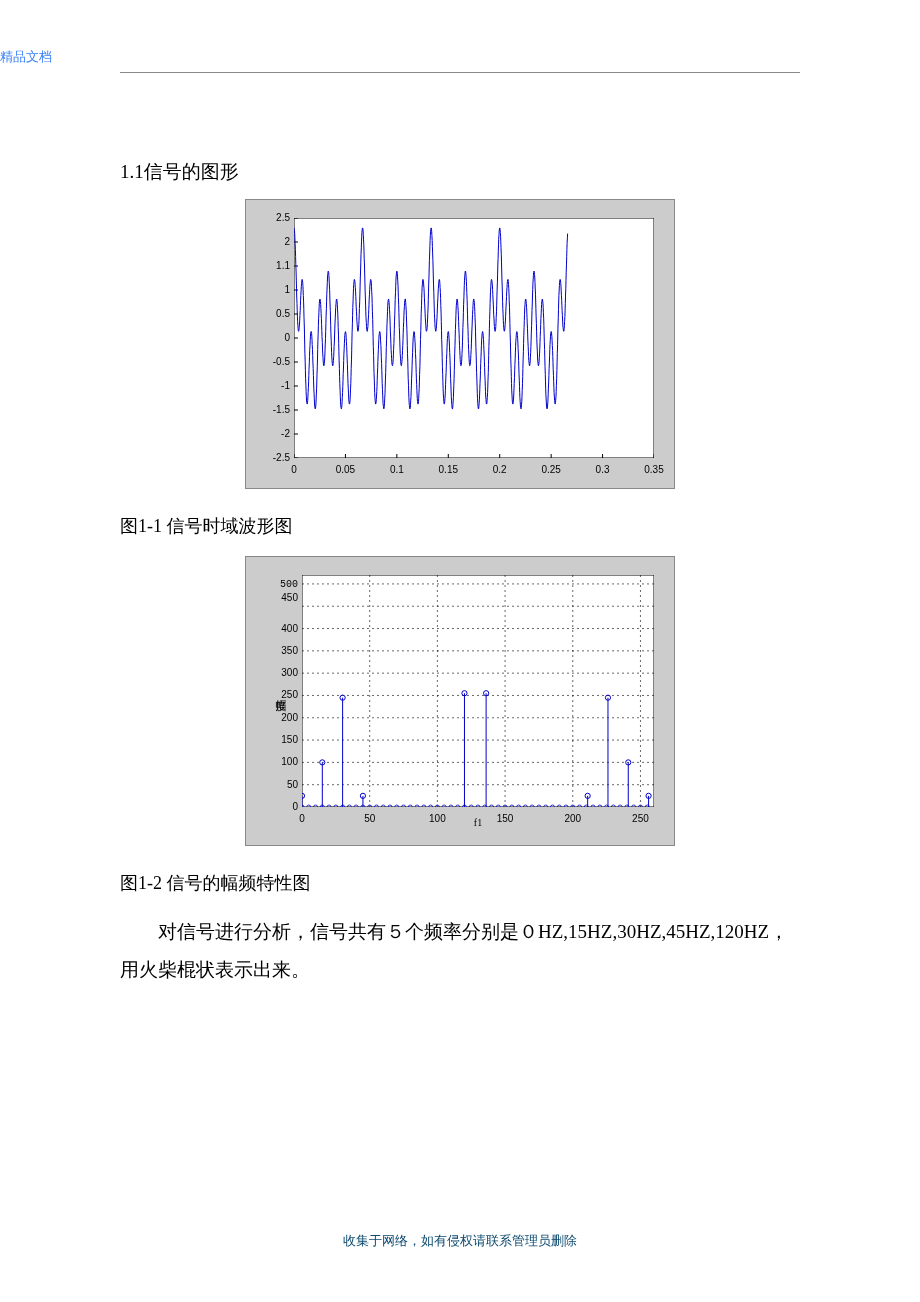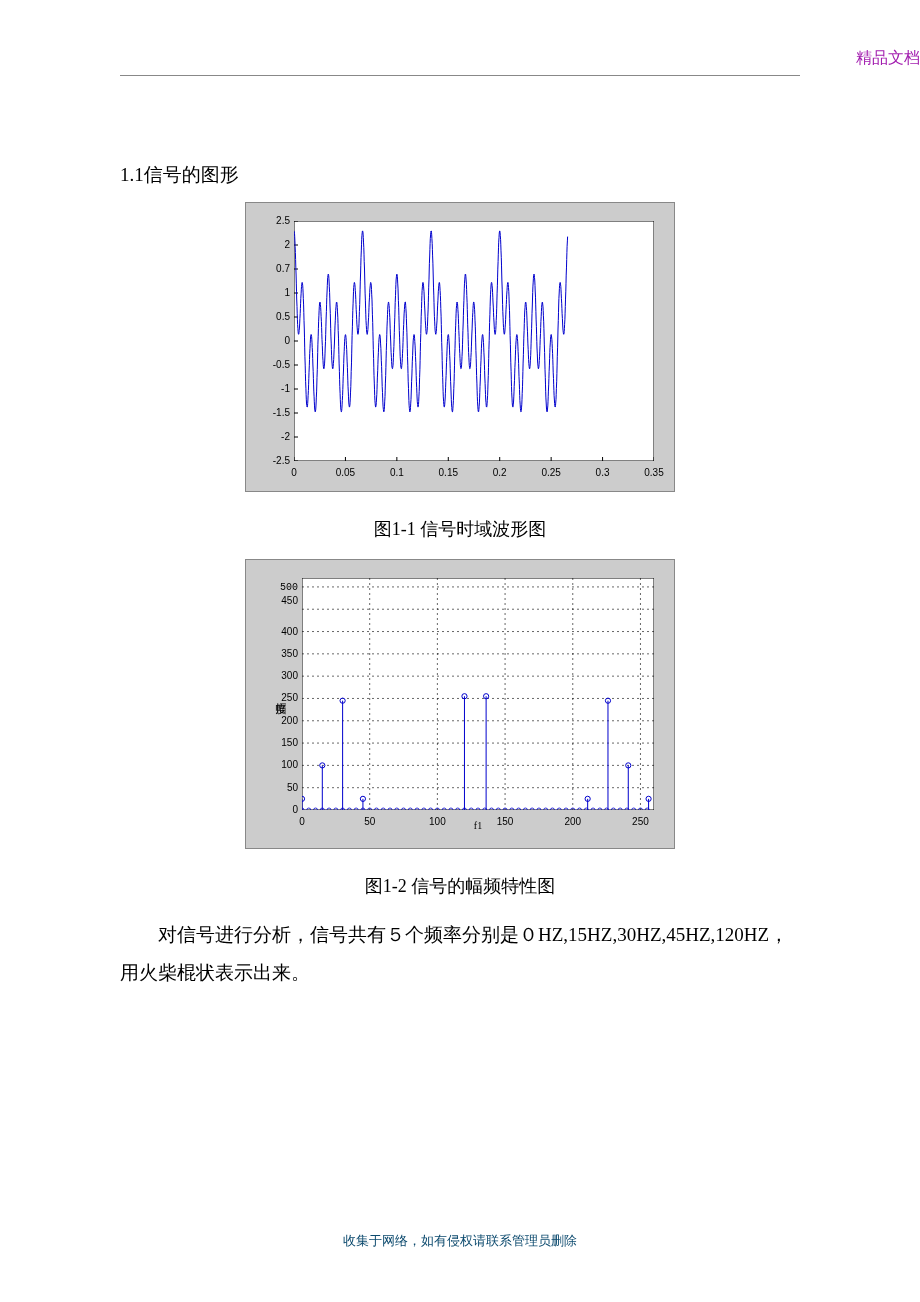--- a/index.html
+++ b/index.html
@@ -5,41 +5,41 @@
   * { box-sizing: border-box; margin: 0; padding: 0; }
   body {
     width: 920px;
     height: 1302px;
     background: #fff;
     font-family: "SimSun", "Songti SC", serif;
     color: #000;
     position: relative;
   }
   .header-label {
-    text-align: right;
-    font-size: 16px;
-    color: #a21caf;
+    text-align: left;
+    font-size: 13px;
+    color: #3b82f6;
     padding-top: 48px;
   }
   .header-rule {
     width: 680px;
     margin: 6px auto 0 auto;
     border: none;
     border-top: 1px solid #888;
   }
   .content {
     width: 680px;
     margin: 0 auto;
     padding-top: 80px;
     font-size: 19px;
     line-height: 2.0;
   }
   .section-heading { font-size: 19px; margin-bottom: 8px; }
   .figure-wrap { text-align: center; margin: 6px 0 4px 0; }
-  .figure-caption { text-align: center; font-size: 18px; margin: 6px 0 12px 0; }
+  .figure-caption { text-align: left; font-size: 18px; margin: 6px 0 12px 0; }
   .para { text-indent: 2em; }
   .matlab-figure {
     display: inline-block;
     background: #cccccc;
     border: 1px solid #888;
   }
   .plot-area {
     background: #fff;
     position: relative;
     overflow: visible;
@@ -111,21 +111,21 @@
             <path d="M0.0 9.8 L0.2 10.5 L0.5 12.4 L0.7 15.6 L0.9 19.9 L1.1 25.3 L1.4 31.5 L1.6 38.5 L1.8 46.1 L2.1 54.0 L2.3 62.1 L2.5 70.2 L2.7 78.0 L3.0 85.4 L3.2 92.2 L3.4 98.2 L3.6 103.4 L3.9 107.5 L4.1 110.6 L4.3 112.5 L4.6 113.3 L4.8 113.0 L5.0 111.6 L5.2 109.3 L5.5 106.0 L5.7 102.1 L5.9 97.5 L6.2 92.6 L6.4 87.5 L6.6 82.3 L6.8 77.4 L7.1 72.8 L7.3 68.8 L7.5 65.5 L7.8 63.1 L8.0 61.7 L8.2 61.4 L8.4 62.2 L8.7 64.3 L8.9 67.5 L9.1 71.9 L9.3 77.4 L9.6 83.9 L9.8 91.3 L10.0 99.3 L10.3 108.0 L10.5 116.9 L10.7 126.1 L10.9 135.2 L11.2 144.1 L11.4 152.5 L11.6 160.3 L11.9 167.2 L12.1 173.3 L12.3 178.2 L12.5 182.0 L12.8 184.6 L13.0 185.9 L13.2 186.0 L13.5 184.8 L13.7 182.4 L13.9 179.0 L14.1 174.7 L14.4 169.6 L14.6 163.8 L14.8 157.7 L15.0 151.3 L15.3 144.8 L15.5 138.6 L15.7 132.7 L16.0 127.3 L16.2 122.7 L16.4 118.9 L16.6 116.0 L16.9 114.2 L17.1 113.5 L17.3 114.0 L17.6 115.5 L17.8 118.2 L18.0 121.8 L18.2 126.4 L18.5 131.7 L18.7 137.6 L18.9 144.0 L19.2 150.6 L19.4 157.3 L19.6 163.9 L19.8 170.1 L20.1 175.8 L20.3 180.8 L20.5 184.9 L20.7 188.0 L21.0 190.0 L21.2 190.9 L21.4 190.5 L21.7 188.9 L21.9 186.0 L22.1 182.0 L22.3 176.9 L22.6 170.9 L22.8 164.0 L23.0 156.4 L23.3 148.3 L23.5 140.0 L23.7 131.5 L23.9 123.2 L24.2 115.2 L24.4 107.7 L24.6 100.8 L24.9 94.8 L25.1 89.8 L25.3 85.8 L25.5 83.0 L25.8 81.4 L26.0 81.0 L26.2 81.8 L26.4 83.7 L26.7 86.7 L26.9 90.6 L27.1 95.3 L27.4 100.6 L27.6 106.4 L27.8 112.4 L28.0 118.5 L28.3 124.4 L28.5 130.1 L28.7 135.2 L29.0 139.6 L29.2 143.2 L29.4 145.8 L29.6 147.3 L29.9 147.8 L30.1 147.0 L30.3 145.1 L30.6 142.1 L30.8 138.0 L31.0 132.9 L31.2 127.0 L31.5 120.4 L31.7 113.3 L31.9 105.8 L32.1 98.1 L32.4 90.5 L32.6 83.2 L32.8 76.3 L33.1 70.0 L33.3 64.5 L33.5 60.0 L33.7 56.5 L34.0 54.2 L34.2 53.1 L34.4 53.3 L34.7 54.7 L34.9 57.3 L35.1 61.0 L35.3 65.8 L35.6 71.5 L35.8 77.9 L36.0 85.0 L36.3 92.4 L36.5 100.0 L36.7 107.7 L36.9 115.1 L37.2 122.1 L37.4 128.6 L37.6 134.3 L37.8 139.1 L38.1 143.0 L38.3 145.7 L38.5 147.3 L38.8 147.8 L39.0 147.0 L39.2 145.2 L39.4 142.4 L39.7 138.6 L39.9 134.0 L40.1 128.7 L40.4 123.0 L40.6 117.0 L40.8 110.9 L41.0 104.9 L41.3 99.2 L41.5 94.0 L41.7 89.5 L42.0 85.8 L42.2 83.1 L42.4 81.5 L42.6 81.0 L42.9 81.7 L43.1 83.6 L43.3 86.7 L43.5 90.9 L43.8 96.2 L44.0 102.4 L44.2 109.5 L44.5 117.1 L44.7 125.3 L44.9 133.6 L45.1 142.1 L45.4 150.4 L45.6 158.3 L45.8 165.7 L46.1 172.4 L46.3 178.3 L46.5 183.1 L46.7 186.9 L47.0 189.4 L47.2 190.7 L47.4 190.8 L47.7 189.6 L47.9 187.3 L48.1 183.9 L48.3 179.6 L48.6 174.4 L48.8 168.6 L49.0 162.3 L49.2 155.7 L49.5 149.0 L49.7 142.4 L49.9 136.1 L50.2 130.3 L50.4 125.2 L50.6 120.8 L50.8 117.4 L51.1 115.0 L51.3 113.8 L51.5 113.6 L51.8 114.6 L52.0 116.6 L52.2 119.7 L52.4 123.7 L52.7 128.6 L52.9 134.1 L53.1 140.1 L53.4 146.4 L53.6 152.9 L53.8 159.2 L54.0 165.3 L54.3 170.9 L54.5 175.8 L54.7 180.0 L54.9 183.1 L55.2 185.2 L55.4 186.1 L55.6 185.7 L55.9 184.1 L56.1 181.2 L56.3 177.1 L56.5 171.9 L56.8 165.6 L57.0 158.4 L57.2 150.4 L57.5 141.9 L57.7 132.9 L57.9 123.8 L58.1 114.7 L58.4 105.8 L58.6 97.3 L58.8 89.4 L59.1 82.2 L59.3 76.0 L59.5 70.7 L59.7 66.6 L60.0 63.7 L60.2 61.9 L60.4 61.4 L60.6 61.9 L60.9 63.6 L61.1 66.2 L61.3 69.7 L61.6 73.9 L61.8 78.6 L62.0 83.6 L62.2 88.7 L62.5 93.8 L62.7 98.7 L62.9 103.1 L63.2 106.9 L63.4 109.9 L63.6 112.1 L63.8 113.2 L64.1 113.3 L64.3 112.2 L64.5 109.9 L64.8 106.6 L65.0 102.2 L65.2 96.8 L65.4 90.6 L65.7 83.6 L65.9 76.1 L66.1 68.2 L66.3 60.1 L66.6 52.0 L66.8 44.2 L67.0 36.7 L67.3 29.9 L67.5 23.8 L67.7 18.7 L67.9 14.7 L68.2 11.8 L68.4 10.2 L68.6 9.9 L68.9 10.9 L69.1 13.1 L69.3 16.6 L69.5 21.1 L69.8 26.7 L70.0 33.2 L70.2 40.3 L70.5 48.0 L70.7 56.0 L70.9 64.1 L71.1 72.1 L71.4 79.9 L71.6 87.1 L71.8 93.8 L72.0 99.6 L72.3 104.5 L72.5 108.4 L72.7 111.2 L73.0 112.8 L73.2 113.4 L73.4 112.8 L73.6 111.1 L73.9 108.5 L74.1 105.1 L74.3 101.0 L74.6 96.3 L74.8 91.3 L75.0 86.2 L75.2 81.1 L75.5 76.2 L75.7 71.7 L75.9 67.9 L76.2 64.8 L76.4 62.7 L76.6 61.5 L76.8 61.5 L77.1 62.6 L77.3 65.0 L77.5 68.5 L77.7 73.2 L78.0 78.9 L78.2 85.7 L78.4 93.2 L78.7 101.4 L78.9 110.2 L79.1 119.2 L79.3 128.4 L79.6 137.4 L79.8 146.2 L80.0 154.5 L80.3 162.1 L80.5 168.8 L80.7 174.6 L80.9 179.3 L81.2 182.8 L81.4 185.1 L81.6 186.0 L81.9 185.8 L82.1 184.3 L82.3 181.7 L82.5 178.0 L82.8 173.5 L83.0 168.2 L83.2 162.3 L83.4 156.1 L83.7 149.7 L83.9 143.3 L84.1 137.1 L84.4 131.3 L84.6 126.1 L84.8 121.6 L85.0 118.1 L85.3 115.5 L85.5 113.9 L85.7 113.5 L86.0 114.3 L86.2 116.1 L86.4 119.0 L86.6 122.9 L86.9 127.6 L87.1 133.1 L87.3 139.2 L87.6 145.6 L87.8 152.3 L88.0 159.0 L88.2 165.5 L88.5 171.6 L88.7 177.1 L88.9 181.9 L89.1 185.8 L89.4 188.6 L89.6 190.4 L89.8 190.9 L90.1 190.2 L90.3 188.3 L90.5 185.2 L90.7 180.9 L91.0 175.5 L91.2 169.2 L91.4 162.1 L91.7 154.4 L91.9 146.3 L92.1 137.9 L92.3 129.5 L92.6 121.2 L92.8 113.3 L93.0 105.9 L93.3 99.2 L93.5 93.5 L93.7 88.7 L93.9 85.0 L94.2 82.5 L94.4 81.2 L94.6 81.1 L94.8 82.2 L95.1 84.4 L95.3 87.6 L95.5 91.7 L95.8 96.5 L96.0 102.0 L96.2 107.8 L96.4 113.9 L96.7 120.0 L96.9 125.9 L97.1 131.4 L97.4 136.3 L97.6 140.6 L97.8 143.9 L98.0 146.3 L98.3 147.5 L98.5 147.7 L98.7 146.7 L99.0 144.5 L99.2 141.2 L99.4 136.8 L99.6 131.6 L99.9 125.4 L100.1 118.7 L100.3 111.4 L100.5 103.9 L100.8 96.2 L101.0 88.7 L101.2 81.4 L101.5 74.7 L101.7 68.6 L101.9 63.3 L102.1 59.0 L102.4 55.8 L102.6 53.8 L102.8 53.1 L103.1 53.5 L103.3 55.2 L103.5 58.1 L103.7 62.1 L104.0 67.1 L104.2 73.0 L104.4 79.6 L104.7 86.8 L104.9 94.3 L105.1 101.9 L105.3 109.5 L105.6 116.9 L105.8 123.8 L106.0 130.1 L106.2 135.6 L106.5 140.2 L106.7 143.7 L106.9 146.2 L107.2 147.5 L107.4 147.7 L107.6 146.7 L107.8 144.6 L108.1 141.5 L108.3 137.5 L108.5 132.7 L108.8 127.3 L109.0 121.5 L109.2 115.5 L109.4 109.4 L109.7 103.5 L109.9 97.9 L110.1 92.9 L110.4 88.5 L110.6 85.1 L110.8 82.6 L111.0 81.2 L111.3 81.0 L111.5 82.0 L111.7 84.3 L111.9 87.6 L112.2 92.1 L112.4 97.7 L112.6 104.1 L112.9 111.3 L113.1 119.1 L113.3 127.3 L113.5 135.7 L113.8 144.2 L114.0 152.4 L114.2 160.2 L114.5 167.5 L114.7 174.0 L114.9 179.6 L115.1 184.2 L115.4 187.6 L115.6 189.8 L115.8 190.9 L116.1 190.6 L116.3 189.2 L116.5 186.6 L116.7 182.9 L117.0 178.4 L117.2 173.0 L117.4 167.1 L117.6 160.7 L117.9 154.0 L118.1 147.3 L118.3 140.8 L118.6 134.6 L118.8 129.0 L119.0 124.0 L119.2 119.9 L119.5 116.7 L119.7 114.6 L119.9 113.6 L120.2 113.7 L120.4 115.0 L120.6 117.3 L120.8 120.6 L121.1 124.9 L121.3 129.9 L121.5 135.5 L121.8 141.7 L122.0 148.0 L122.2 154.5 L122.4 160.8 L122.7 166.7 L122.9 172.2 L123.1 177.0 L123.3 180.8 L123.6 183.7 L123.8 185.5 L124.0 186.1 L124.3 185.4 L124.5 183.5 L124.7 180.3 L124.9 175.9 L125.2 170.4 L125.4 163.9 L125.6 156.5 L125.9 148.4 L126.1 139.7 L126.3 130.7 L126.5 121.5 L126.8 112.5 L127.0 103.6 L127.2 95.3 L127.5 87.5 L127.7 80.6 L127.9 74.6 L128.1 69.6 L128.4 65.8 L128.6 63.1 L128.8 61.7 L129.0 61.4 L129.3 62.3 L129.5 64.2 L129.7 67.0 L130.0 70.7 L130.2 75.0 L130.4 79.8 L130.6 84.9 L130.9 90.0 L131.1 95.1 L131.3 99.8 L131.6 104.1 L131.8 107.7 L132.0 110.6 L132.2 112.5 L132.5 113.3 L132.7 113.1 L132.9 111.7 L133.2 109.2 L133.4 105.6 L133.6 101.0 L133.8 95.3 L134.1 88.9 L134.3 81.8 L134.5 74.2 L134.7 66.2 L135.0 58.1 L135.2 50.0 L135.4 42.3 L135.7 35.0 L135.9 28.3 L136.1 22.5 L136.3 17.6 L136.6 13.9 L136.8 11.3 L137.0 10.0 L137.3 10.0 L137.5 11.3 L137.7 13.8 L137.9 17.6 L138.2 22.4 L138.4 28.3 L138.6 34.9 L138.9 42.2 L139.1 50.0 L139.3 58.0 L139.5 66.1 L139.8 74.1 L140.0 81.7 L140.2 88.9 L140.4 95.3 L140.7 100.9 L140.9 105.6 L141.1 109.2 L141.4 111.7 L141.6 113.1 L141.8 113.3 L142.0 112.5 L142.3 110.6 L142.5 107.8 L142.7 104.1 L143.0 99.9 L143.2 95.1 L143.4 90.1 L143.6 84.9 L143.9 79.8 L144.1 75.0 L144.3 70.7 L144.6 67.1 L144.8 64.2 L145.0 62.3 L145.2 61.4 L145.5 61.7 L145.7 63.1 L145.9 65.8 L146.1 69.6 L146.4 74.5 L146.6 80.5 L146.8 87.5 L147.1 95.2 L147.3 103.6 L147.5 112.4 L147.7 121.5 L148.0 130.6 L148.2 139.6 L148.4 148.3 L148.7 156.4 L148.9 163.8 L149.1 170.4 L149.3 175.9 L149.6 180.3 L149.8 183.5 L150.0 185.4 L150.3 186.1 L150.5 185.5 L150.7 183.8 L150.9 180.9 L151.2 177.0 L151.4 172.2 L151.6 166.8 L151.8 160.8 L152.1 154.5 L152.3 148.1 L152.5 141.7 L152.8 135.6 L153.0 129.9 L153.2 124.9 L153.4 120.7 L153.7 117.3 L153.9 115.0 L154.1 113.7 L154.4 113.6 L154.6 114.6 L154.8 116.7 L155.0 119.9 L155.3 124.0 L155.5 128.9 L155.7 134.6 L156.0 140.8 L156.2 147.3 L156.4 154.0 L156.6 160.6 L156.9 167.0 L157.1 173.0 L157.3 178.3 L157.5 182.9 L157.8 186.6 L158.0 189.2 L158.2 190.6 L158.5 190.9 L158.7 189.9 L158.9 187.6 L159.1 184.2 L159.4 179.6 L159.6 174.0 L159.8 167.5 L160.1 160.3 L160.3 152.4 L160.5 144.2 L160.7 135.8 L161.0 127.4 L161.2 119.2 L161.4 111.4 L161.7 104.2 L161.9 97.7 L162.1 92.2 L162.3 87.7 L162.6 84.3 L162.8 82.1 L163.0 81.0 L163.2 81.2 L163.5 82.6 L163.7 85.1 L163.9 88.5 L164.2 92.8 L164.4 97.8 L164.6 103.4 L164.8 109.3 L165.1 115.4 L165.3 121.5 L165.5 127.3 L165.8 132.7 L166.0 137.5 L166.2 141.5 L166.4 144.6 L166.7 146.7 L166.9 147.7 L167.1 147.5 L167.4 146.2 L167.6 143.8 L167.8 140.2 L168.0 135.6 L168.3 130.1 L168.5 123.8 L168.7 116.9 L168.9 109.6 L169.2 102.0 L169.4 94.3 L169.6 86.8 L169.9 79.7 L170.1 73.1 L170.3 67.2 L170.5 62.2 L170.8 58.1 L171.0 55.2 L171.2 53.5 L171.5 53.0 L171.7 53.8 L171.9 55.8 L172.1 59.0 L172.4 63.3 L172.6 68.5 L172.8 74.6 L173.1 81.4 L173.3 88.6 L173.5 96.2 L173.7 103.8 L174.0 111.4 L174.2 118.6 L174.4 125.4 L174.6 131.5 L174.9 136.8 L175.1 141.2 L175.3 144.5 L175.6 146.7 L175.8 147.7 L176.0 147.5 L176.2 146.3 L176.5 143.9 L176.7 140.6 L176.9 136.4 L177.2 131.4 L177.4 125.9 L177.6 120.0 L177.8 114.0 L178.1 107.9 L178.3 102.0 L178.5 96.6 L178.8 91.7 L179.0 87.6 L179.2 84.4 L179.4 82.2 L179.7 81.1 L179.9 81.2 L180.1 82.5 L180.3 85.0 L180.6 88.7 L180.8 93.4 L181.0 99.2 L181.3 105.8 L181.5 113.2 L181.7 121.1 L181.9 129.4 L182.2 137.8 L182.4 146.2 L182.6 154.4 L182.9 162.1 L183.1 169.2 L183.3 175.5 L183.5 180.8 L183.8 185.1 L184.0 188.3 L184.2 190.2 L184.5 190.9 L184.7 190.4 L184.9 188.6 L185.1 185.8 L185.4 181.9 L185.6 177.1 L185.8 171.6 L186.0 165.5 L186.3 159.0 L186.5 152.4 L186.7 145.7 L187.0 139.2 L187.2 133.2 L187.4 127.7 L187.6 122.9 L187.9 119.0 L188.1 116.1 L188.3 114.3 L188.6 113.5 L188.8 113.9 L189.0 115.4 L189.2 118.0 L189.5 121.6 L189.7 126.1 L189.9 131.2 L190.2 137.0 L190.4 143.2 L190.6 149.6 L190.8 156.0 L191.1 162.3 L191.3 168.2 L191.5 173.4 L191.7 178.0 L192.0 181.7 L192.2 184.3 L192.4 185.8 L192.7 186.1 L192.9 185.1 L193.1 182.8 L193.3 179.3 L193.6 174.7 L193.8 168.9 L194.0 162.1 L194.3 154.5 L194.5 146.3 L194.7 137.5 L194.9 128.4 L195.2 119.3 L195.4 110.2 L195.6 101.5 L195.9 93.3 L196.1 85.7 L196.3 79.0 L196.5 73.2 L196.8 68.6 L197.0 65.0 L197.2 62.7 L197.4 61.5 L197.7 61.5 L197.9 62.6 L198.1 64.8 L198.4 67.9 L198.6 71.7 L198.8 76.2 L199.0 81.0 L199.3 86.1 L199.5 91.3 L199.7 96.3 L200.0 101.0 L200.2 105.1 L200.4 108.5 L200.6 111.1 L200.9 112.8 L201.1 113.4 L201.3 112.9 L201.6 111.2 L201.8 108.4 L202.0 104.6 L202.2 99.6 L202.5 93.8 L202.7 87.2 L202.9 79.9 L203.1 72.2 L203.4 64.2 L203.6 56.1 L203.8 48.1 L204.1 40.4 L204.3 33.2 L204.5 26.8 L204.7 21.2 L205.0 16.6 L205.2 13.1 L205.4 10.9 L205.7 9.9 L205.9 10.2 L206.1 11.8 L206.3 14.7 L206.6 18.7 L206.8 23.8 L207.0 29.8 L207.3 36.7 L207.5 44.1 L207.7 52.0 L207.9 60.0 L208.2 68.1 L208.4 76.0 L208.6 83.6 L208.8 90.5 L209.1 96.8 L209.3 102.2 L209.5 106.6 L209.8 109.9 L210.0 112.2 L210.2 113.2 L210.4 113.2 L210.7 112.1 L210.9 110.0 L211.1 106.9 L211.4 103.1 L211.6 98.7 L211.8 93.9 L212.0 88.8 L212.3 83.6 L212.5 78.6 L212.7 73.9 L213.0 69.7 L213.2 66.3 L213.4 63.6 L213.6 62.0 L213.9 61.4 L214.1 61.9 L214.3 63.7 L214.5 66.6 L214.8 70.7 L215.0 75.9 L215.2 82.2 L215.5 89.3 L215.7 97.2 L215.9 105.7 L216.1 114.6 L216.4 123.7 L216.6 132.9 L216.8 141.8 L217.1 150.4 L217.3 158.3 L217.5 165.5 L217.7 171.8 L218.0 177.1 L218.2 181.2 L218.4 184.1 L218.7 185.7 L218.9 186.1 L219.1 185.2 L219.3 183.1 L219.6 180.0 L219.8 175.9 L220.0 170.9 L220.2 165.3 L220.5 159.3 L220.7 152.9 L220.9 146.5 L221.2 140.2 L221.4 134.1 L221.6 128.6 L221.8 123.8 L222.1 119.7 L222.3 116.6 L222.5 114.6 L222.8 113.6 L223.0 113.7 L223.2 115.0 L223.4 117.4 L223.7 120.8 L223.9 125.1 L224.1 130.3 L224.4 136.1 L224.6 142.3 L224.8 148.9 L225.0 155.6 L225.3 162.2 L225.5 168.5 L225.7 174.4 L225.9 179.6 L226.2 183.9 L226.4 187.3 L226.6 189.6 L226.9 190.8 L227.1 190.7 L227.3 189.4 L227.5 186.9 L227.8 183.2 L228.0 178.3 L228.2 172.5 L228.5 165.8 L228.7 158.4 L228.9 150.4 L229.1 142.1 L229.4 133.7 L229.6 125.3 L229.8 117.2 L230.1 109.5 L230.3 102.5 L230.5 96.3 L230.7 91.0 L231.0 86.7 L231.2 83.6 L231.4 81.7 L231.6 81.0 L231.9 81.5 L232.1 83.1 L232.3 85.8 L232.6 89.5 L232.8 94.0 L233.0 99.2 L233.2 104.9 L233.5 110.8 L233.7 116.9 L233.9 122.9 L234.2 128.7 L234.4 133.9 L234.6 138.5 L234.8 142.3 L235.1 145.2 L235.3 147.0 L235.5 147.8 L235.8 147.3 L236.0 145.7 L236.2 143.0 L236.4 139.2 L236.7 134.3 L236.9 128.6 L237.1 122.2 L237.3 115.1 L237.6 107.7 L237.8 100.1 L238.0 92.5 L238.3 85.0 L238.5 78.0 L238.7 71.5 L238.9 65.9 L239.2 61.1 L239.4 57.3 L239.6 54.7 L239.9 53.3 L240.1 53.1 L240.3 54.2 L240.5 56.5 L240.8 60.0 L241.0 64.5 L241.2 70.0 L241.5 76.2 L241.7 83.1 L241.9 90.5 L242.1 98.1 L242.4 105.7 L242.6 113.2 L242.8 120.4 L243.0 127.0 L243.3 132.9 L243.5 138.0 L243.7 142.1 L244.0 145.1 L244.2 147.0 L244.4 147.8 L244.6 147.3 L244.9 145.8 L245.1 143.2 L245.3 139.6 L245.6 135.2 L245.8 130.1 L246.0 124.5 L246.2 118.5 L246.5 112.4 L246.7 106.4 L246.9 100.6 L247.2 95.3 L247.4 90.6 L247.6 86.7 L247.8 83.7 L248.1 81.8 L248.3 81.0 L248.5 81.4 L248.7 83.0 L249.0 85.8 L249.2 89.7 L249.4 94.8 L249.7 100.8 L249.9 107.6 L250.1 115.1 L250.3 123.1 L250.6 131.5 L250.8 139.9 L251.0 148.3 L251.3 156.3 L251.5 163.9 L251.7 170.8 L251.9 176.9 L252.2 182.0 L252.4 186.0 L252.6 188.9 L252.9 190.5 L253.1 190.9 L253.3 190.0 L253.5 188.0 L253.8 184.9 L254.0 180.8 L254.2 175.8 L254.4 170.1 L254.7 163.9 L254.9 157.4 L255.1 150.7 L255.4 144.1 L255.6 137.7 L255.8 131.7 L256.0 126.4 L256.3 121.9 L256.5 118.2 L256.7 115.5 L257.0 114.0 L257.2 113.5 L257.4 114.2 L257.6 116.0 L257.9 118.8 L258.1 122.6 L258.3 127.3 L258.6 132.6 L258.8 138.5 L259.0 144.8 L259.2 151.2 L259.5 157.6 L259.7 163.8 L259.9 169.5 L260.1 174.7 L260.4 179.0 L260.6 182.4 L260.8 184.8 L261.1 186.0 L261.3 185.9 L261.5 184.6 L261.7 182.1 L262.0 178.3 L262.2 173.3 L262.4 167.3 L262.7 160.3 L262.9 152.5 L263.1 144.1 L263.3 135.3 L263.6 126.2 L263.8 117.0 L264.0 108.0 L264.3 99.4 L264.5 91.3 L264.7 84.0 L264.9 77.5 L265.2 72.0 L265.4 67.6 L265.6 64.3 L265.8 62.3 L266.1 61.4 L266.3 61.7 L266.5 63.1 L266.8 65.5 L267.0 68.8 L267.2 72.8 L267.4 77.3 L267.7 82.3 L267.9 87.4 L268.1 92.6 L268.4 97.5 L268.6 102.0 L268.8 106.0 L269.0 109.2 L269.3 111.6 L269.5 113.0 L269.7 113.3 L270.0 112.6 L270.2 110.6 L270.4 107.6 L270.6 103.4 L270.9 98.3 L271.1 92.2 L271.3 85.5 L271.5 78.1 L271.8 70.2 L272.0 62.2 L272.2 54.1 L272.5 46.1 L272.7 38.6 L272.9 31.6 L273.1 25.3 L273.4 19.9 L273.6 15.6 " fill="none" stroke="#0000cd" stroke-width="1"></path>
           </svg>
       <div class="yt" style="top: 240px;">-2.5</div>
           <div class="yt" style="top: 216px;">-2</div>
           <div class="yt" style="top: 192px;">-1.5</div>
           <div class="yt" style="top: 168px;">-1</div>
           <div class="yt" style="top: 144px;">-0.5</div>
           <div class="yt" style="top: 120px;">0</div>
           <div class="yt" style="top: 96px;">0.5</div>
           <div class="yt" style="top: 72px;">1</div>
-          <div class="yt" style="top: 48px;">0.7</div>
+          <div class="yt" style="top: 48px;">1.1</div>
           <div class="yt" style="top: 24px;">2</div>
           <div class="yt" style="top: 0px;">2.5</div>
           <div class="xt" style="left: 0px;">0</div>
           <div class="xt" style="left: 51.4286px;">0.05</div>
           <div class="xt" style="left: 102.857px;">0.1</div>
           <div class="xt" style="left: 154.286px;">0.15</div>
           <div class="xt" style="left: 205.714px;">0.2</div>
           <div class="xt" style="left: 257.143px;">0.25</div>
           <div class="xt" style="left: 308.571px;">0.3</div>
           <div class="xt" style="left: 360px;">0.35</div>

